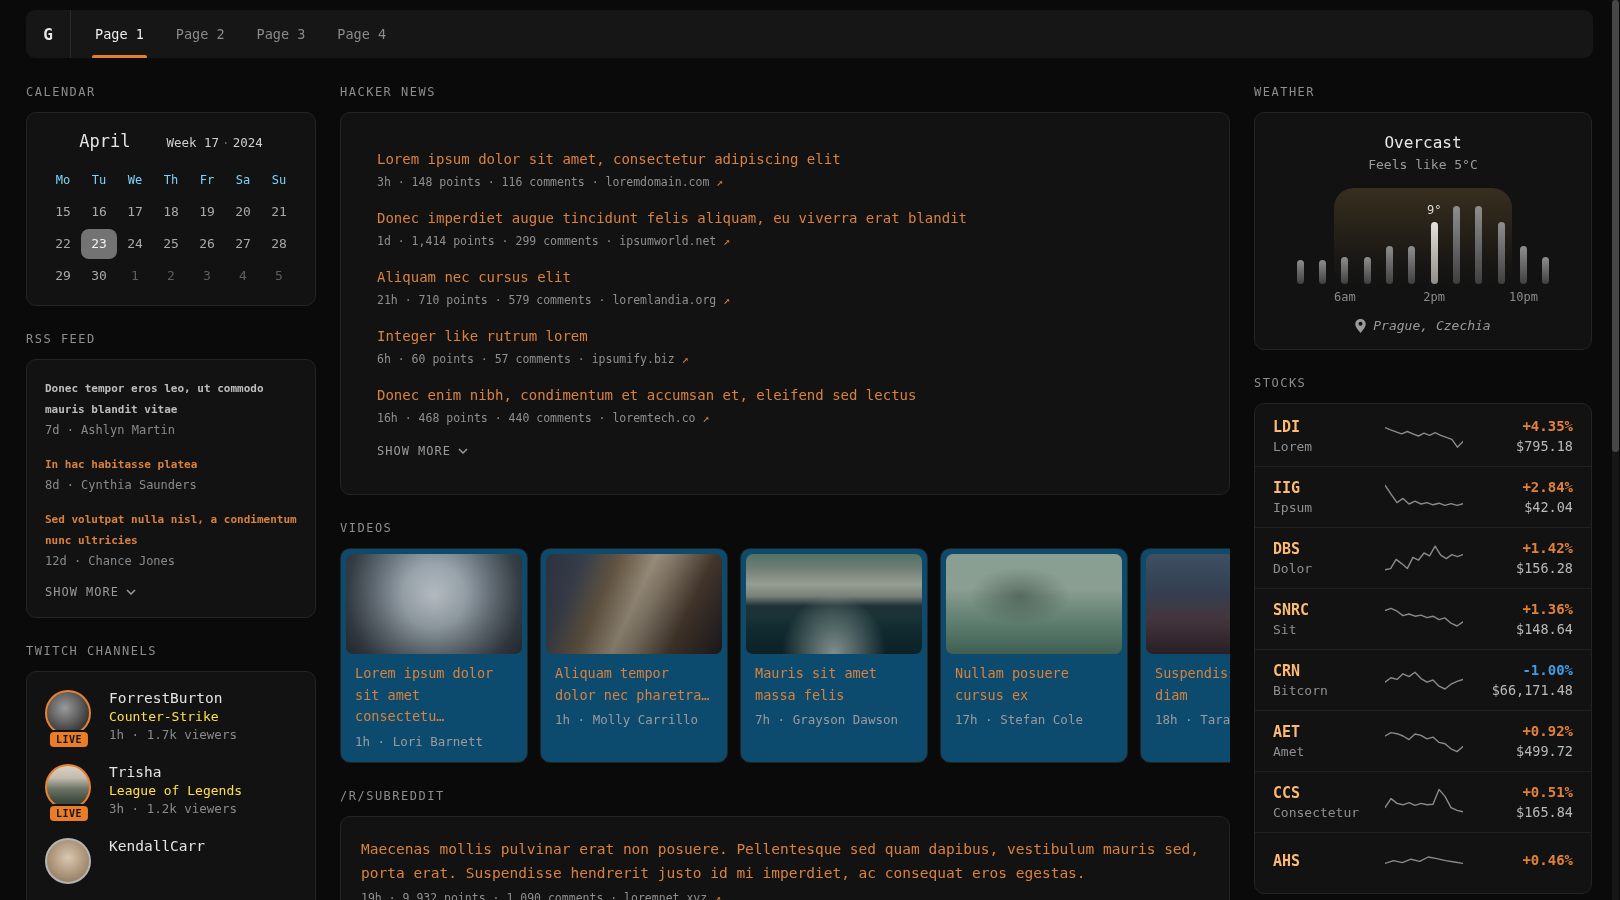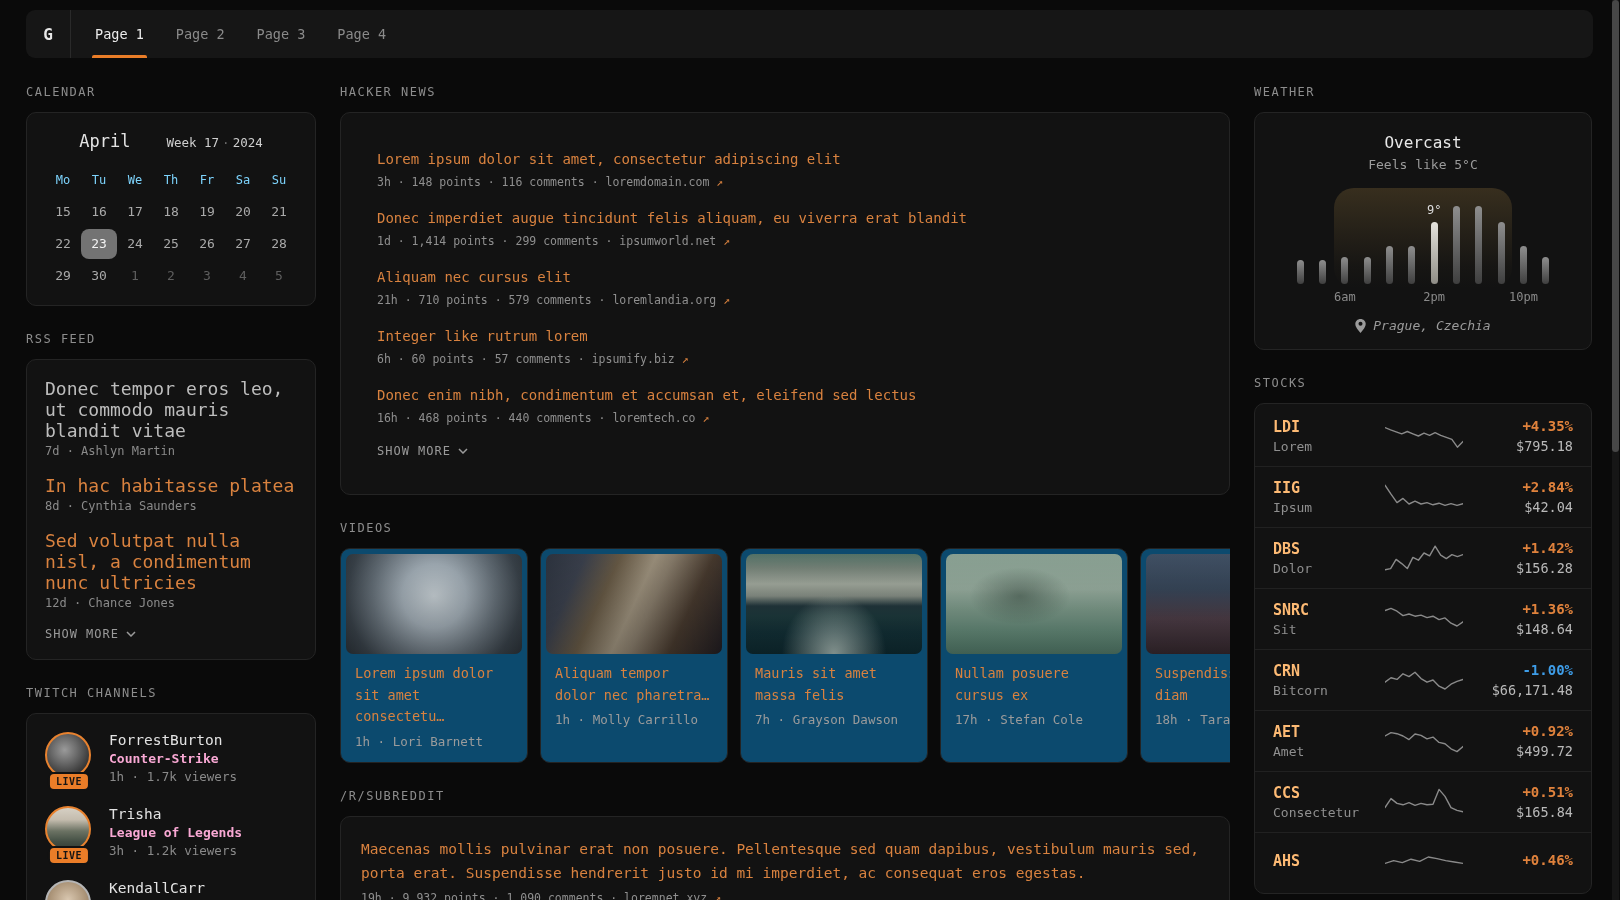--- a/index.html
+++ b/index.html
@@ -49,21 +49,21 @@
   .cal-grid { display:grid; grid-template-columns:repeat(7,1fr); row-gap:2px; }
   .cal-grid span { text-align:center; height:30px; line-height:30px; font-size:13px; }
   .cal-dh { color:#7dd3fc; font-size:12px !important; }
   .cal-day { color:#a9a9a9; }
   .cal-day.next { color:#5e5e5e; }
   .cal-day.sel { background:#737373; border-radius:8px; color:#f2f2f2; }
 
   
   .rss-card { padding:18px; }
   .rss-item { margin-bottom:17px; }
-  .rss-title { font-size:18px; line-height:21px; color:#d9823f; display:block; cursor:pointer; }
+  .rss-title { font-size:11px; line-height:21px; color:#d9823f; display:block; cursor:pointer;font-weight:bold; }
   .rss-title.visited { color:#bdbdbd; }
   .rss-meta { font-size:12px; color:#8a8a8a; margin-top:3px; }
 
   .show-more { display:flex; align-items:center; gap:7px; font-size:12px; letter-spacing:1px; color:#9a9a9a; cursor:pointer; margin-top:2px; }
   .chev { width:10px; height:6px; }
   .chev polyline { fill:none; stroke:#9a9a9a; stroke-width:1.5; }
 
   
   .tw-card { padding:18px; }
   .tw-row { display:flex; gap:16px; margin-bottom:22px; cursor:pointer; }
@@ -72,21 +72,21 @@
   .tw-av.offline { border-color:#b5b5b5; }
   .av-1 { background:radial-gradient(circle at 42% 38%,#9a9a9a 0%,#6b6b6b 35%,#3a3a3a 70%,#262626 100%); }
   .av-2 { background:linear-gradient(180deg,#d6d0c4 0%,#c4bcae 28%,#6b7263 55%,#434f44 80%,#323b34 100%); }
   .av-3 { background:radial-gradient(circle at 50% 42%,#d9c7b0 0%,#ab9478 55%,#7a6a55 100%); }
   .live-badge {
     position:absolute; bottom:-7px; left:50%; transform:translateX(-50%);
     background:#ea7d28; color:#141414; font-size:10px; font-weight:bold;
     padding:2px 6px; border-radius:6px; border:2px solid #121212; letter-spacing:0.5px;
   }
   .tw-name { font-size:14.5px; color:#e3e3e3; }
-  .tw-game { font-size:13px; color:#f9a8d4; margin-top:3px;font-weight:bold; }
+  .tw-game { font-size:13px; color:#fde047; margin-top:3px; }
   .tw-meta { font-size:12.5px; color:#8a8a8a; margin-top:3px; }
 
   
   .hn-card { padding:36px; }
   .hn-item { margin-bottom:19px; }
   .hn-title { font-size:14px; line-height:21px; color:#d9823f; display:block; cursor:pointer; }
   .hn-meta { font-size:11.5px; color:#8f8f8f; margin-top:5px; }
   .ext { color:#d9823f; }
 
   .sub-card { padding:20px; }

